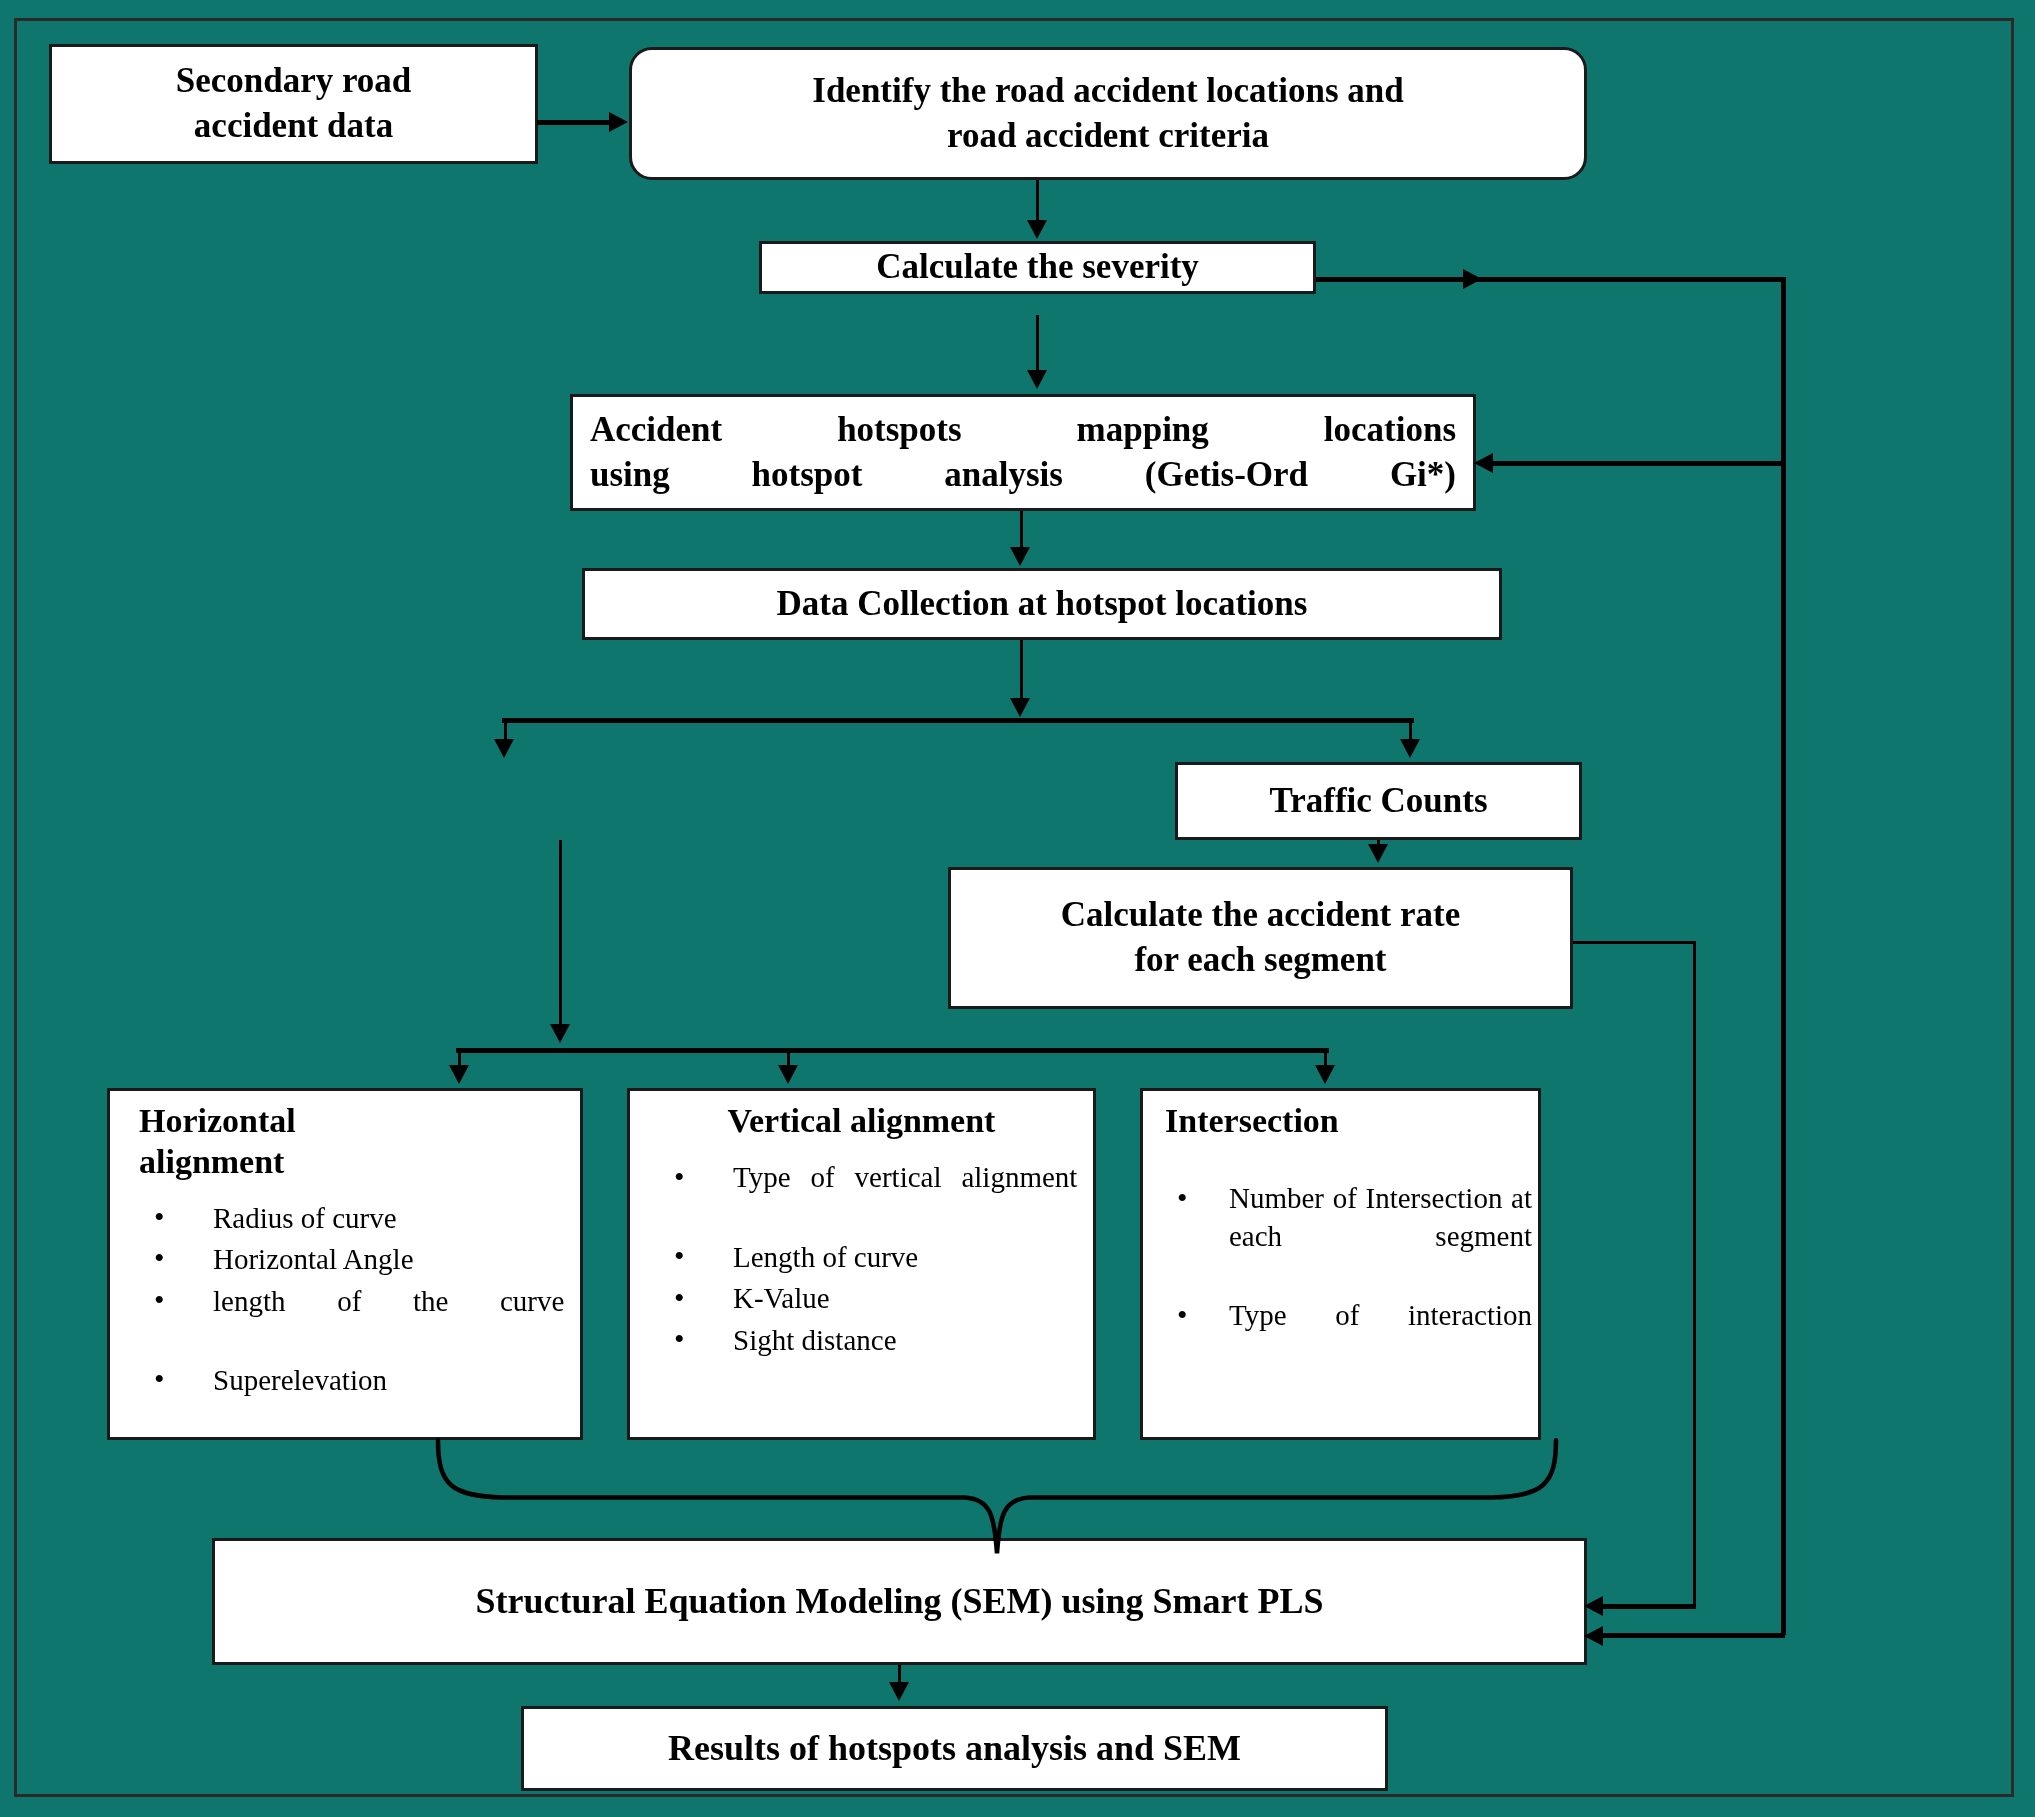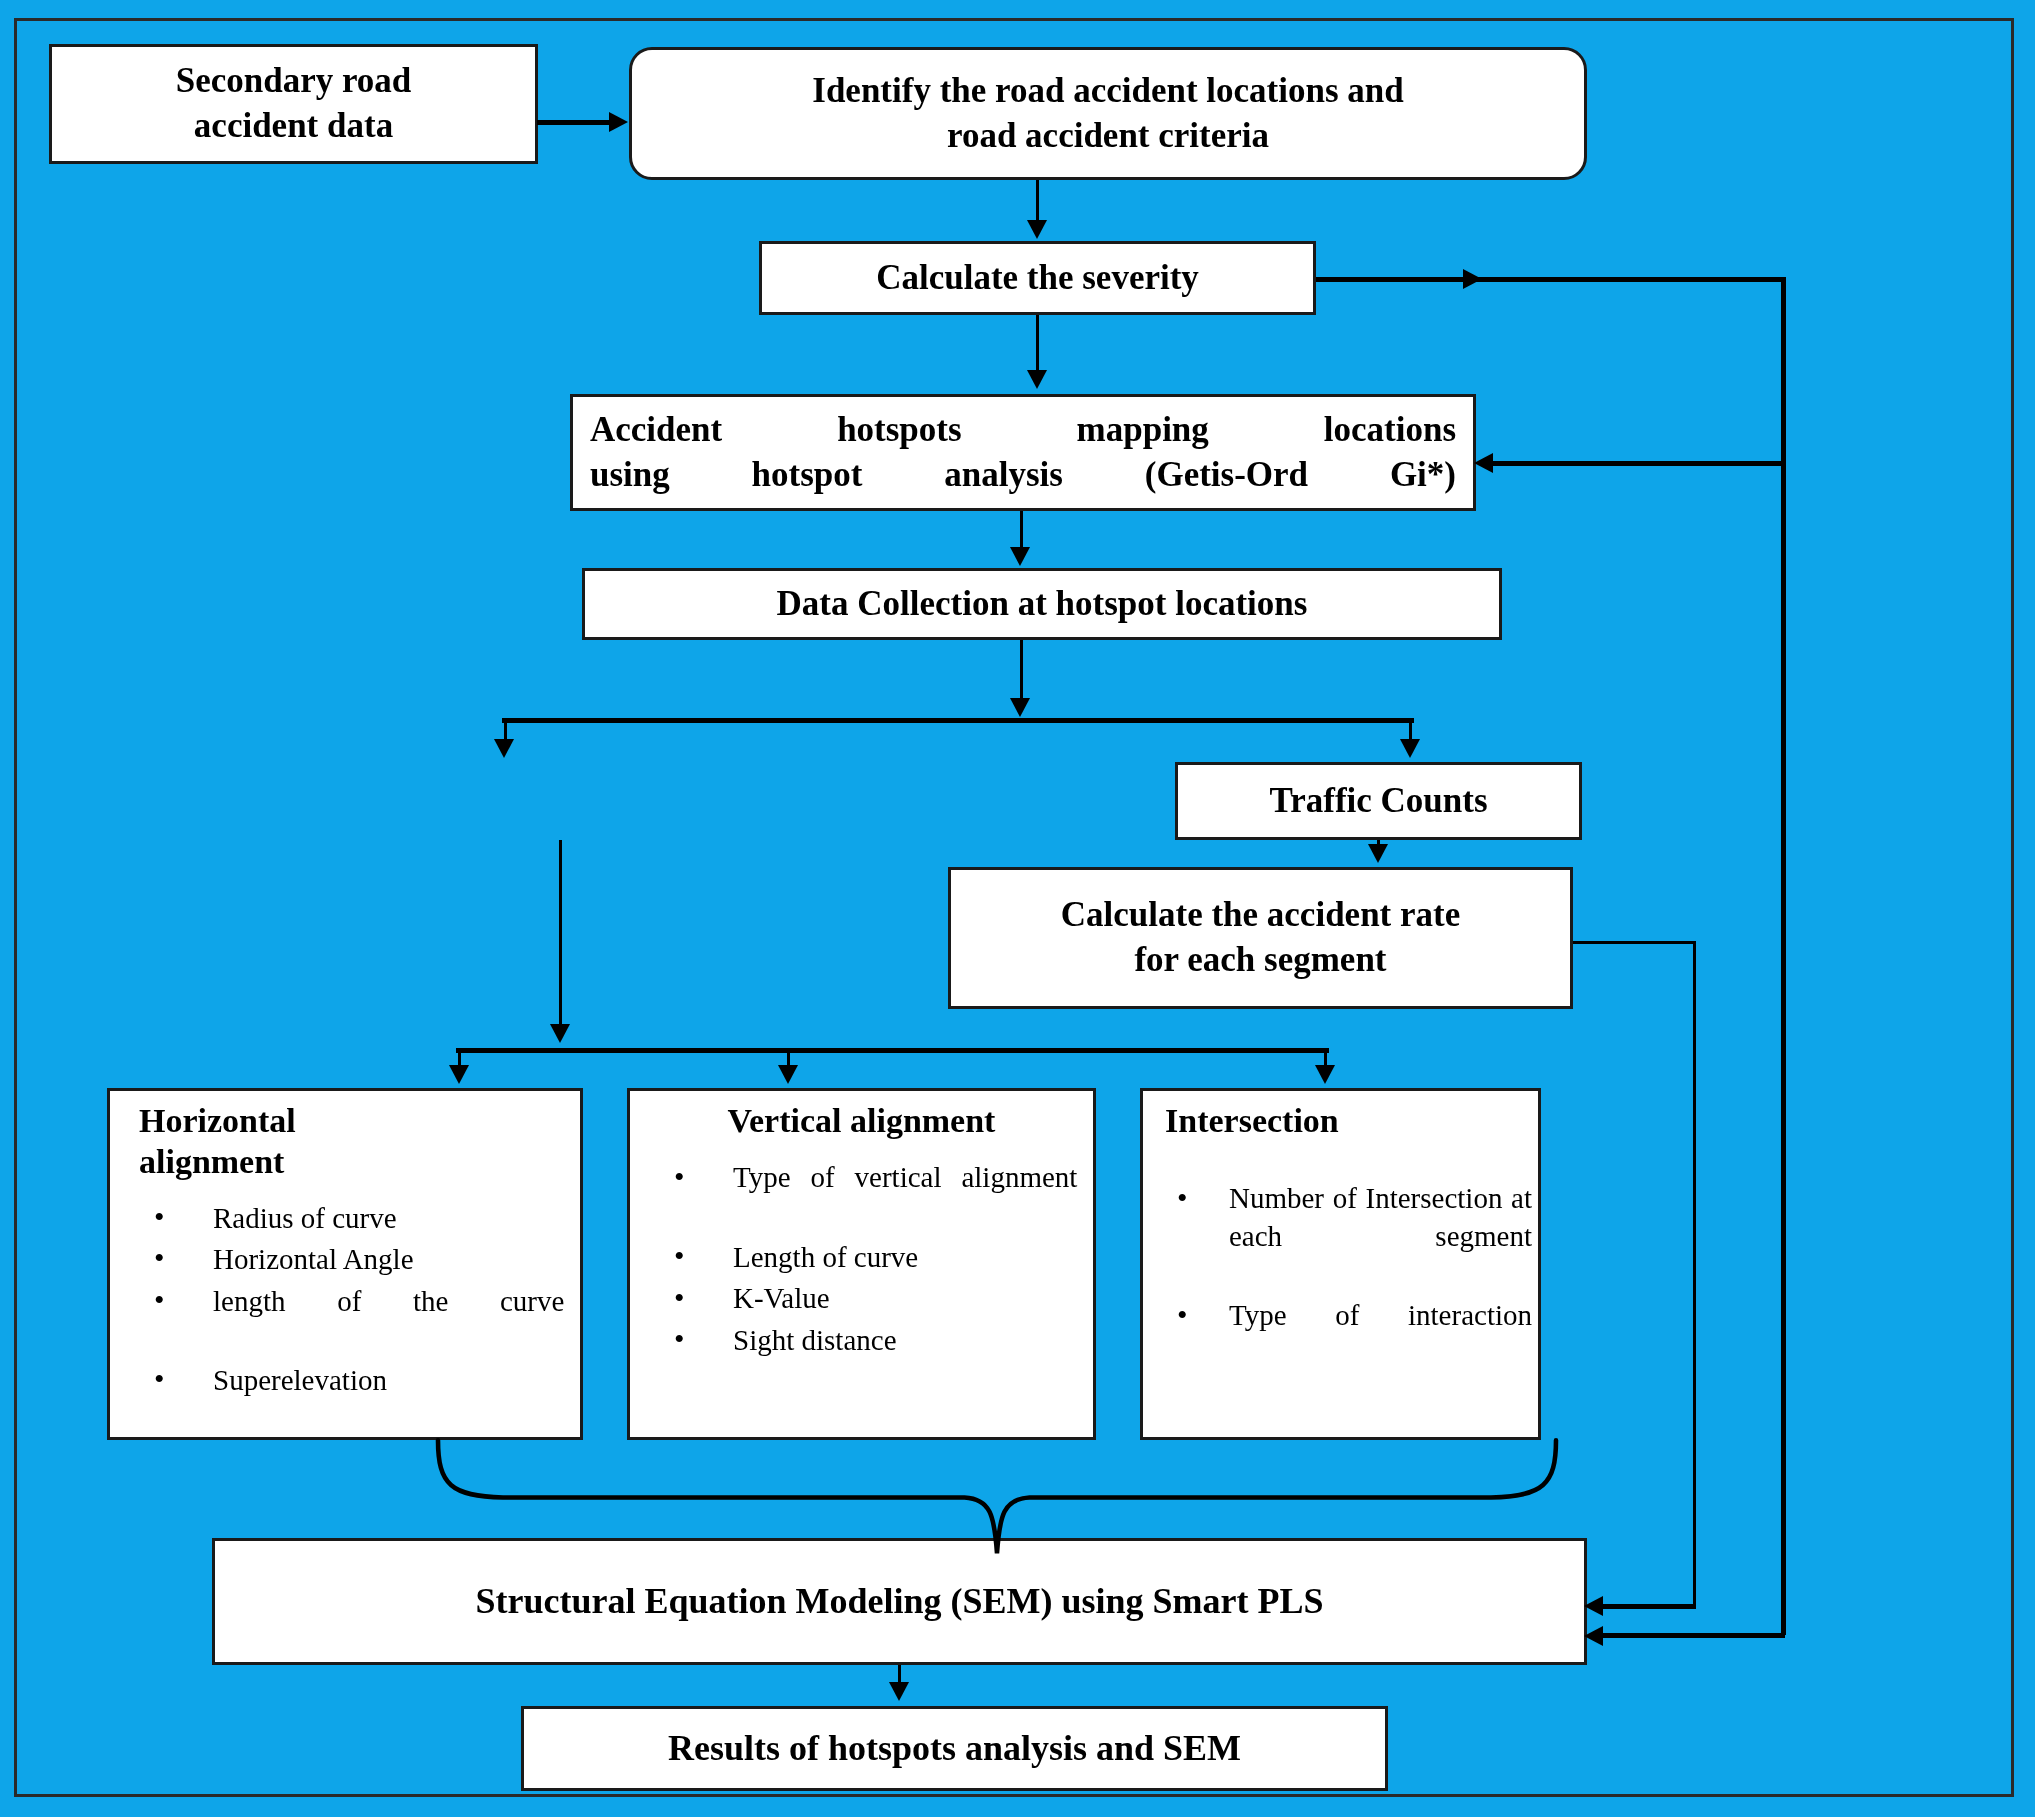--- a/index.html
+++ b/index.html
@@ -1,21 +1,21 @@
 <!DOCTYPE html>
 <html style="font-size:10.4px"><head>
 <meta charset="utf-8">
 <style>
   html,body{margin:0;padding:0;background:#ffffff;}
   body{font-family:"Liberation Serif", serif;}
   #canvas{
     position:relative;
     width:2035px;
     height:1818px;
-    background:#0ea5e9;
+    background:#0f766e;
     overflow:hidden;
   }
   #frame{
     position:absolute;
     left:14.3px; top:18px;
     width:2000px; height:1779px;
     border:3.9px solid #2a2a2a;
     box-sizing:border-box;
   }
   .node{
@@ -103,21 +103,21 @@
     </span>
   </div>
 
   <div class="node bold" style="left:629px; top:47px; width:958px; height:133px; font-size:35px;border-radius:23px;">
     <span class="txt">
       <span>Identify the road accident locations and</span><br>
       <span>road accident criteria</span>
     </span>
   </div>
 
-  <div class="node bold" style="left:759px; top:241px; width:557px; height:74px; font-size:35px;">
+  <div class="node bold" style="left:759px; top:241px; width:557px; height:53px; font-size:35px;">
     <span class="txt">Calculate the severity</span>
   </div>
 
   <div class="node bold justified" style="left:570px; top:394px; width:906px; height:117px; font-size:35px;">
     <span class="txt">
       <span style="display:block;text-align:justify;text-align-last:justify;">Accident hotspots mapping locations</span>
       <span style="display:block;text-align:left;">using hotspot analysis (Getis-Ord Gi*)</span>
     </span>
   </div>
 

